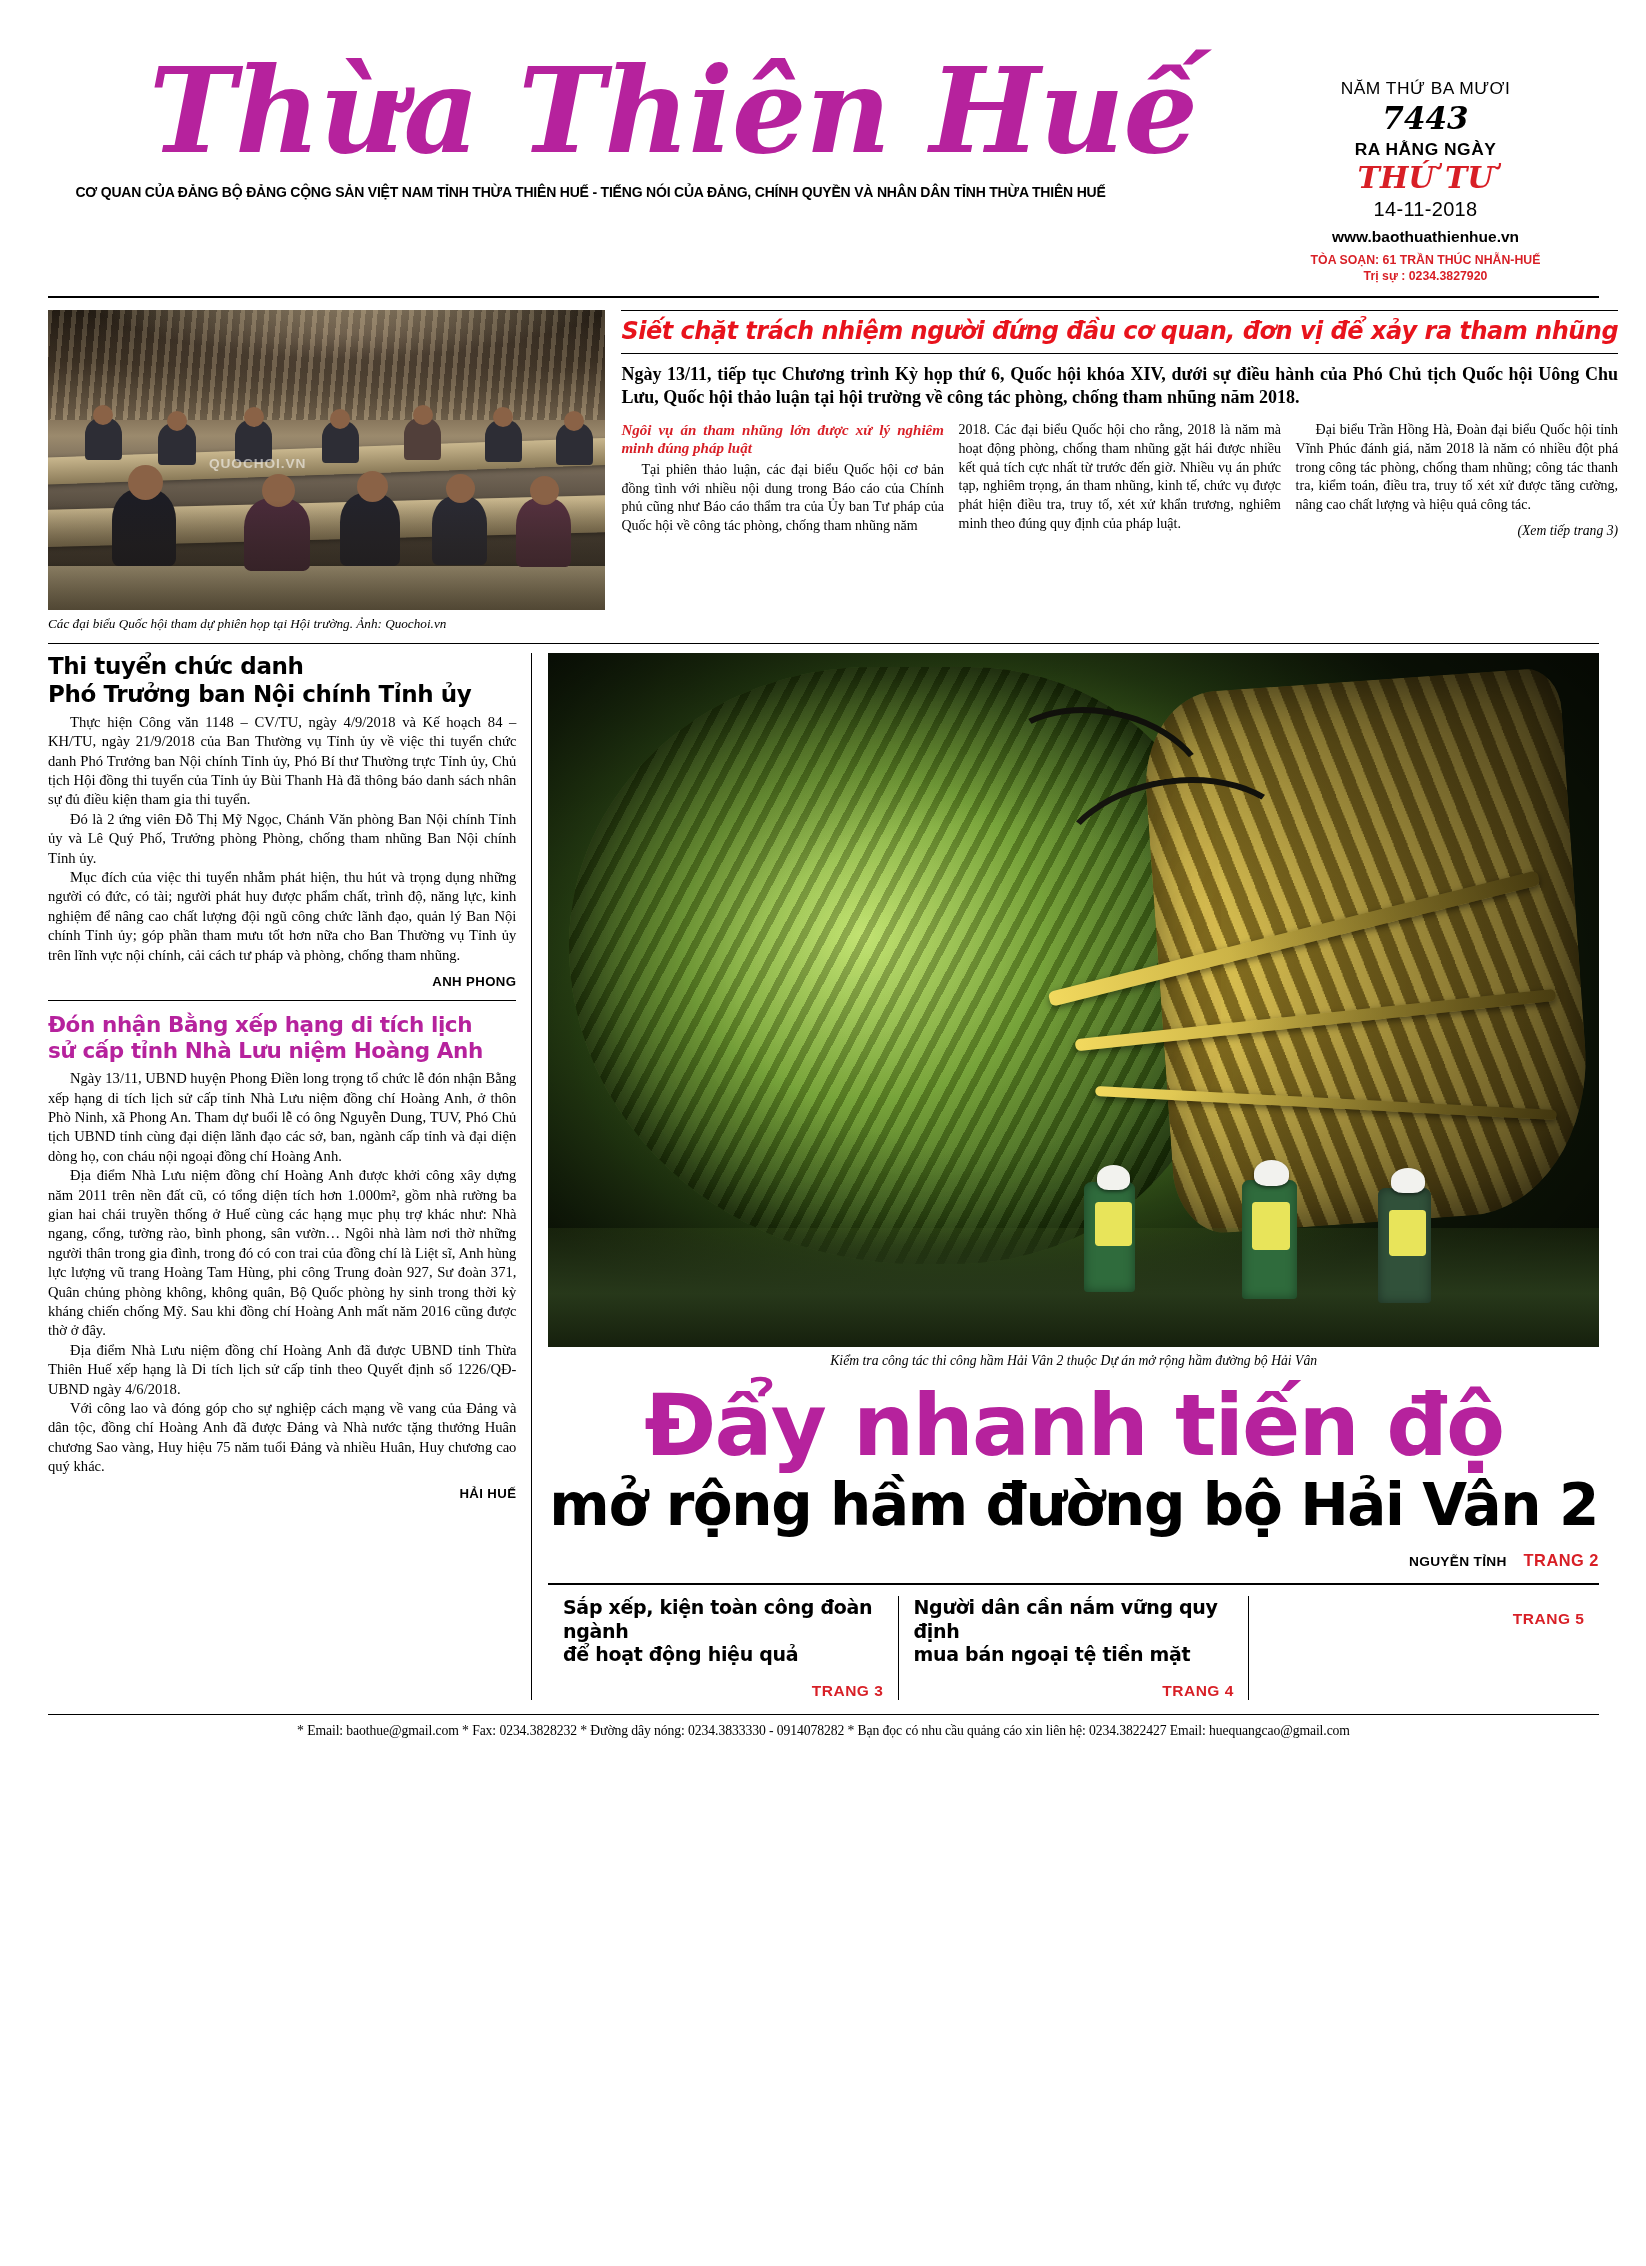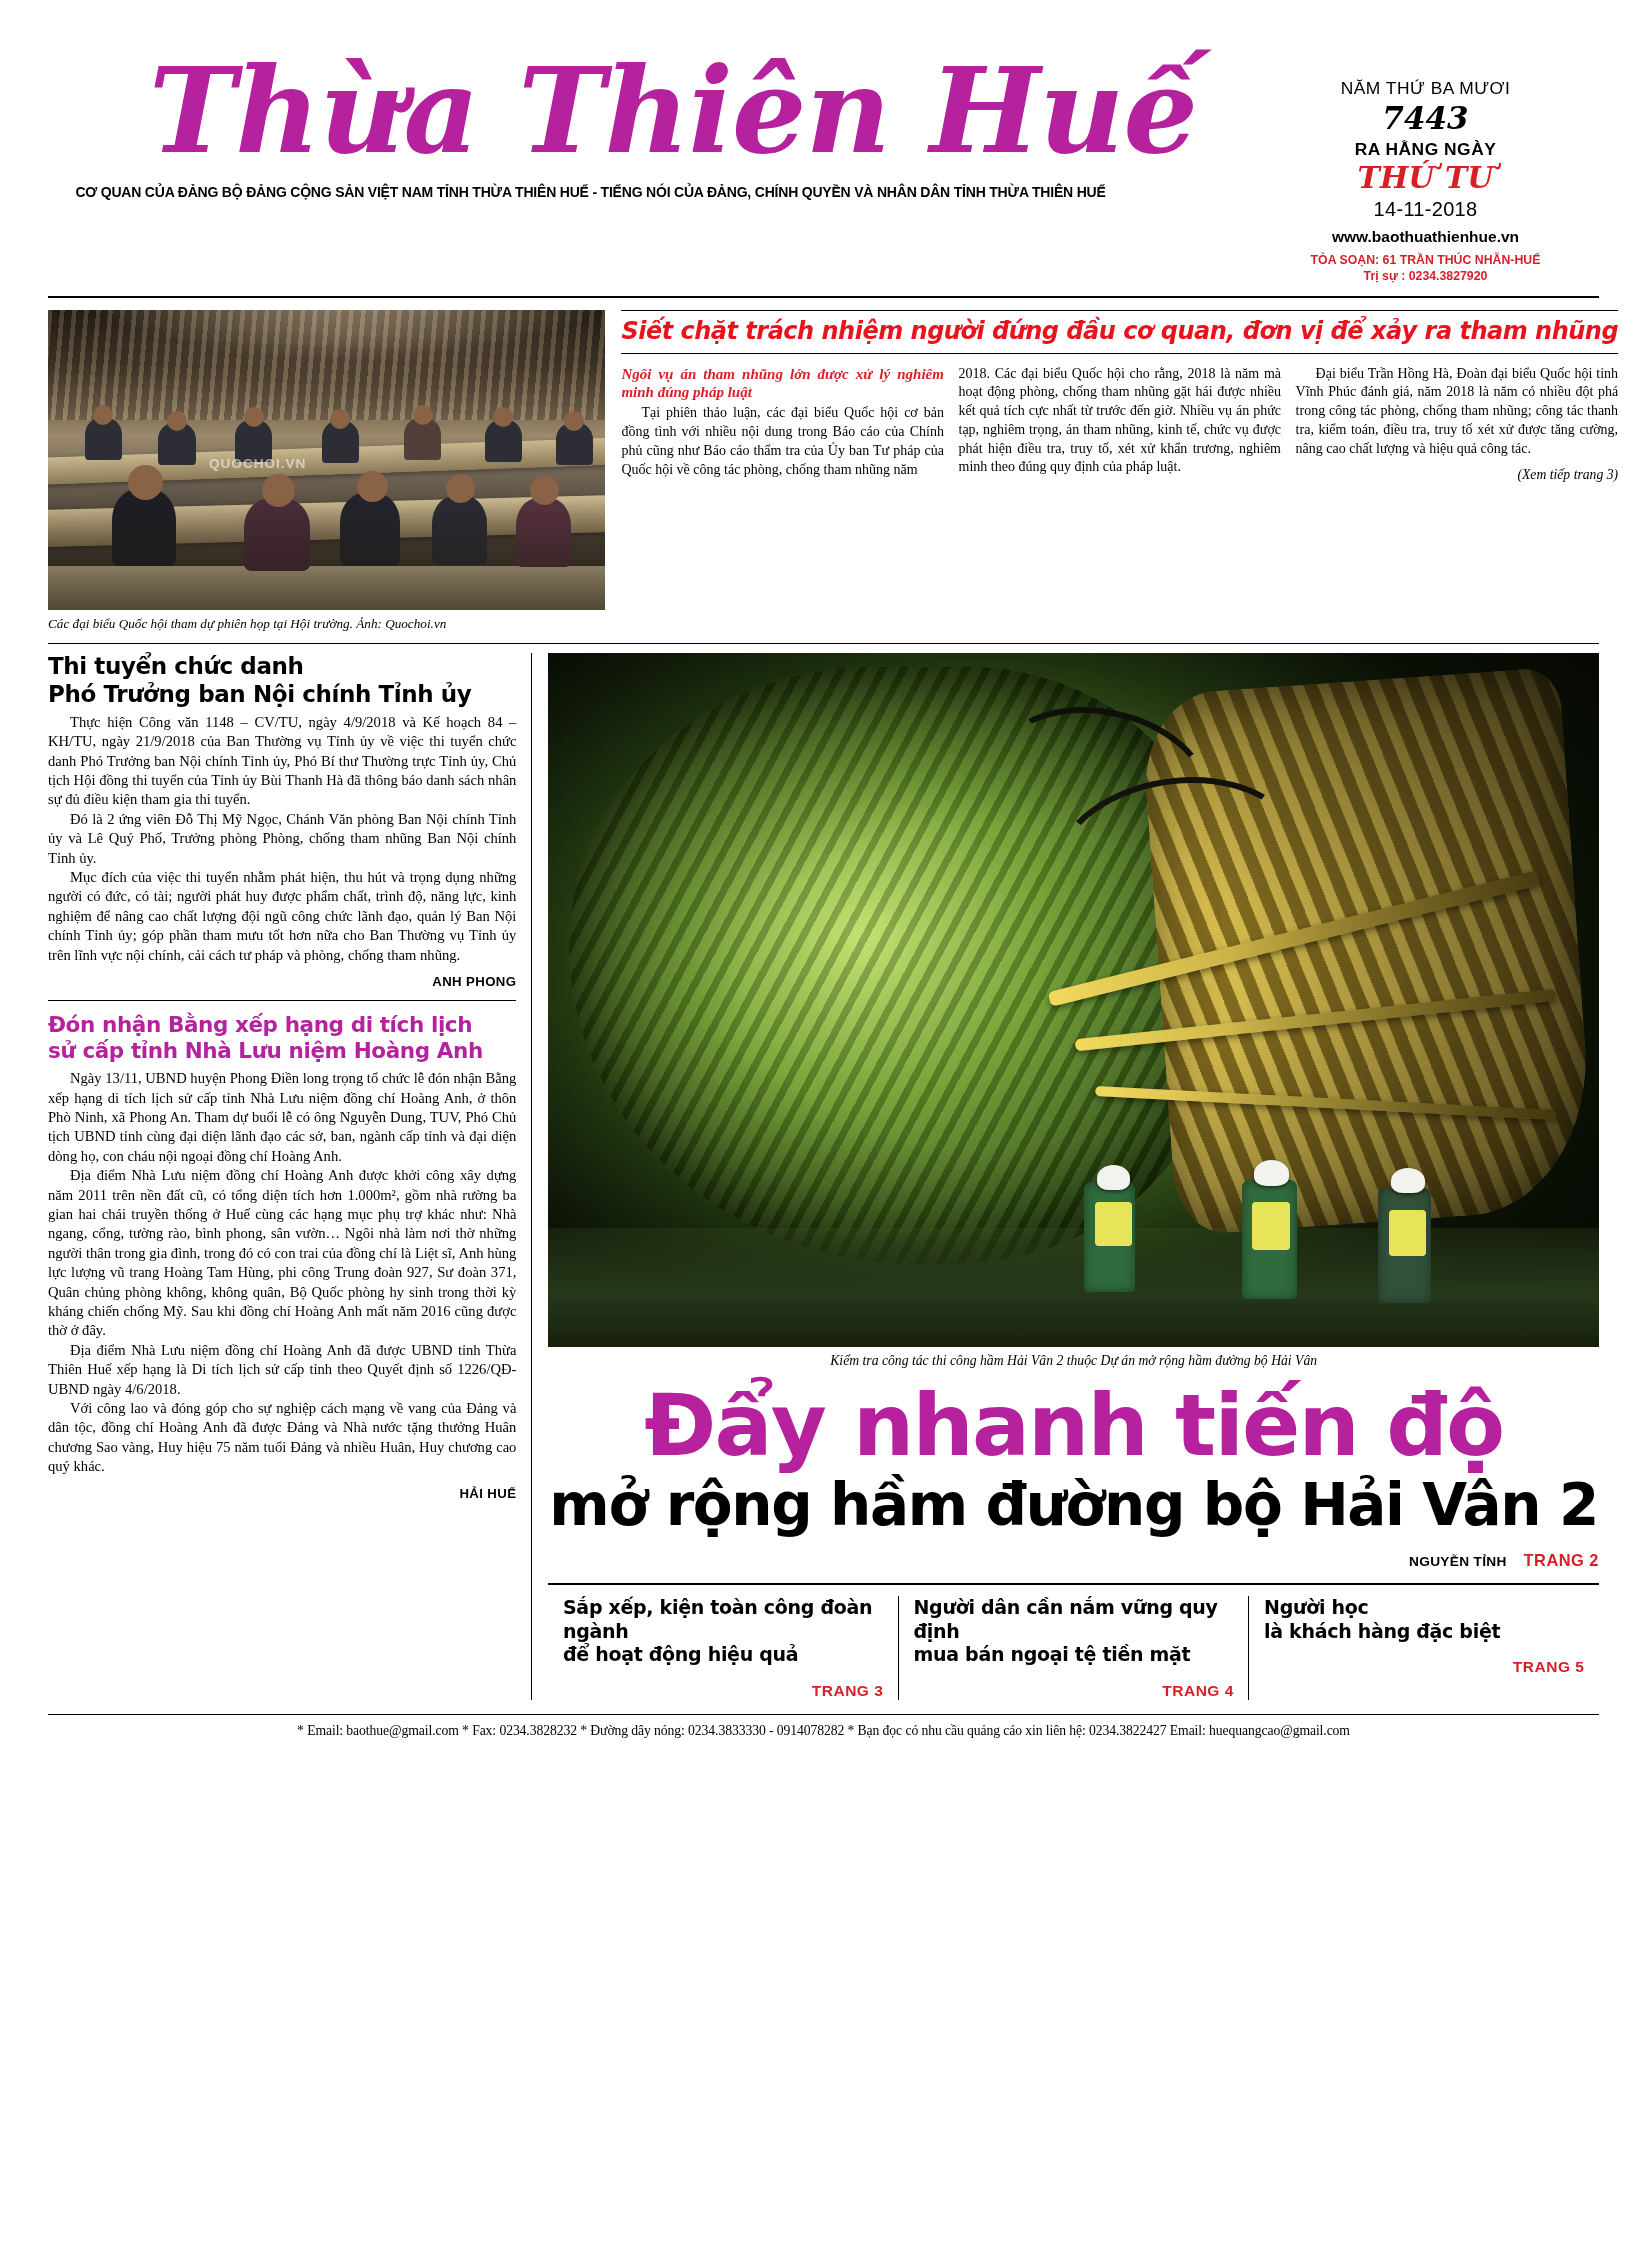--- a/index.html
+++ b/index.html
@@ -508,20 +508,21 @@
           <div class="head" style="left:482px;top:166px;width:29px;height:29px;"></div>
           <div class="fg"></div>
           <div class="wm">QUOCHOI.VN</div>
         </div>
       </div>
       <div class="photo-caption">Các đại biểu Quốc hội tham dự phiên họp tại Hội trường. Ảnh: Quochoi.vn</div>
     </div>
 
     <div class="top-text-col">
       <div class="banner-headline">Siết chặt trách nhiệm người đứng đầu cơ quan, đơn vị để xảy ra tham nhũng</div>
+      <div class="lead-para">Ngày 13/11, tiếp tục Chương trình Kỳ họp thứ 6, Quốc hội khóa XIV, dưới sự điều hành của Phó Chủ tịch Quốc hội Uông Chu Lưu, Quốc hội thảo luận tại hội trường về công tác phòng, chống tham nhũng năm 2018.</div>
       <div class="top-three">
         <div class="col">
           <div class="sub-head-red">Ngôi vụ án tham nhũng lớn được xử lý nghiêm minh đúng pháp luật</div>
           <div class="indent">Tại phiên thảo luận, các đại biểu Quốc hội cơ bản đồng tình với nhiều nội dung trong Báo cáo của Chính phủ cũng như Báo cáo thẩm tra của Ủy ban Tư pháp của Quốc hội về công tác phòng, chống tham nhũng năm</div>
         </div>
         <div class="col">
           <div>2018. Các đại biểu Quốc hội cho rằng, 2018 là năm mà hoạt động phòng, chống tham nhũng gặt hái được nhiều kết quả tích cực nhất từ trước đến giờ. Nhiều vụ án phức tạp, nghiêm trọng, án tham nhũng, kinh tế, chức vụ được phát hiện điều tra, truy tố, xét xử khẩn trương, nghiêm minh theo đúng quy định của pháp luật.</div>
         </div>
         <div class="col">
           <div class="indent">Đại biểu Trần Hồng Hà, Đoàn đại biểu Quốc hội tỉnh Vĩnh Phúc đánh giá, năm 2018 là năm có nhiều đột phá trong công tác phòng, chống tham nhũng; công tác thanh tra, kiểm toán, điều tra, truy tố xét xử được tăng cường, nâng cao chất lượng và hiệu quả công tác.</div>
@@ -617,24 +618,20 @@
           <div class="teaser-page">TRANG 3</div>
         </div>
         <div class="teaser">
           <div class="teaser-title">
             <div>Người dân cần nắm vững quy định</div>
             <div>mua bán ngoại tệ tiền mặt</div>
           </div>
           <div class="teaser-page">TRANG 4</div>
         </div>
         <div class="teaser">
-          <div class="teaser-title">
-            <div>Người học</div>
-            <div>là khách hàng đặc biệt</div>
-          </div>
           <div class="teaser-page">TRANG 5</div>
         </div>
       </div>
 
     </div>
   </div>
 
   <div class="footer-rule"></div>
   <div class="footer">* Email: baothue@gmail.com * Fax: 0234.3828232 * Đường dây nóng: 0234.3833330 - 0914078282 * Bạn đọc có nhu cầu quảng cáo xin liên hệ: 0234.3822427 Email: huequangcao@gmail.com</div>
 

